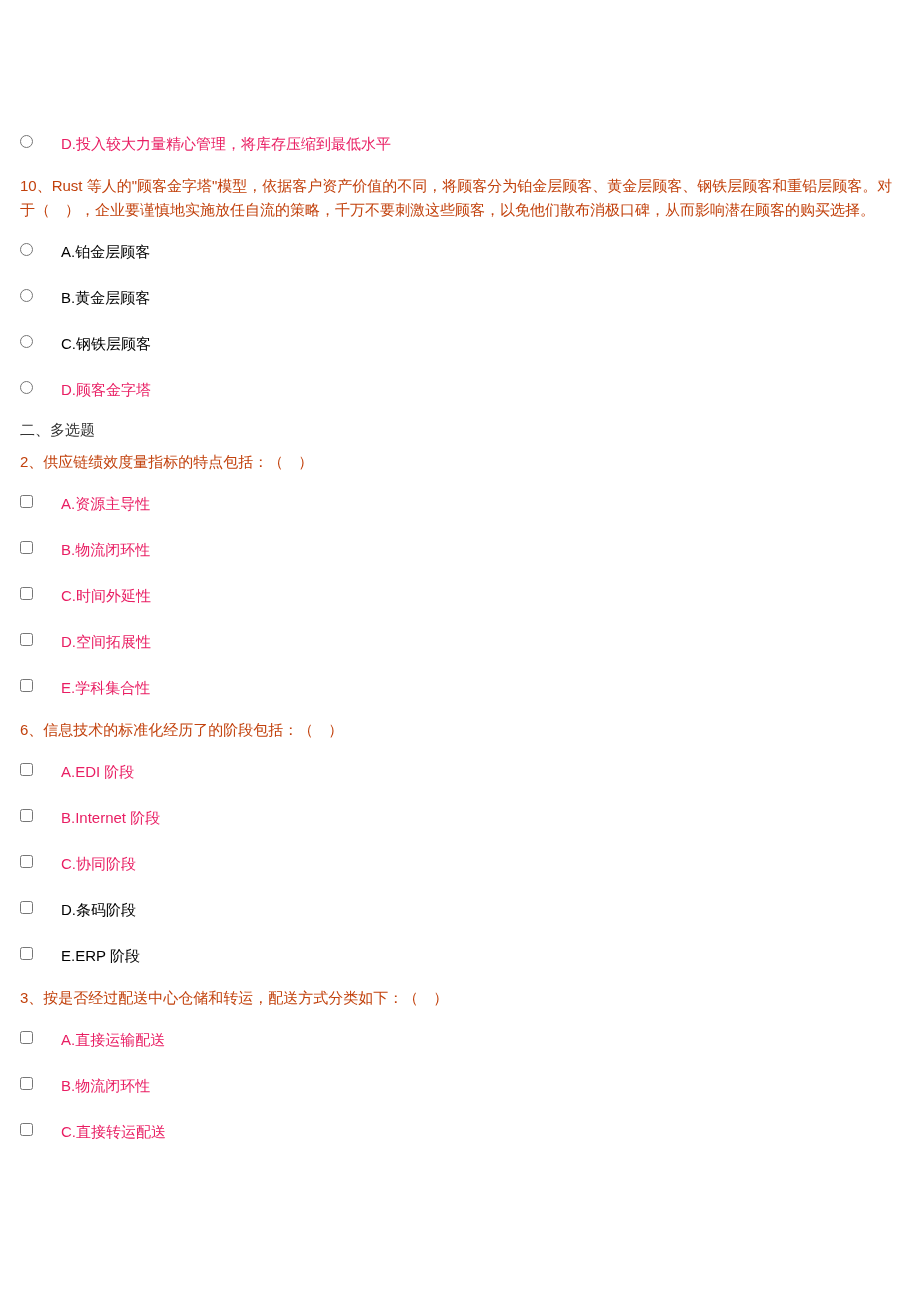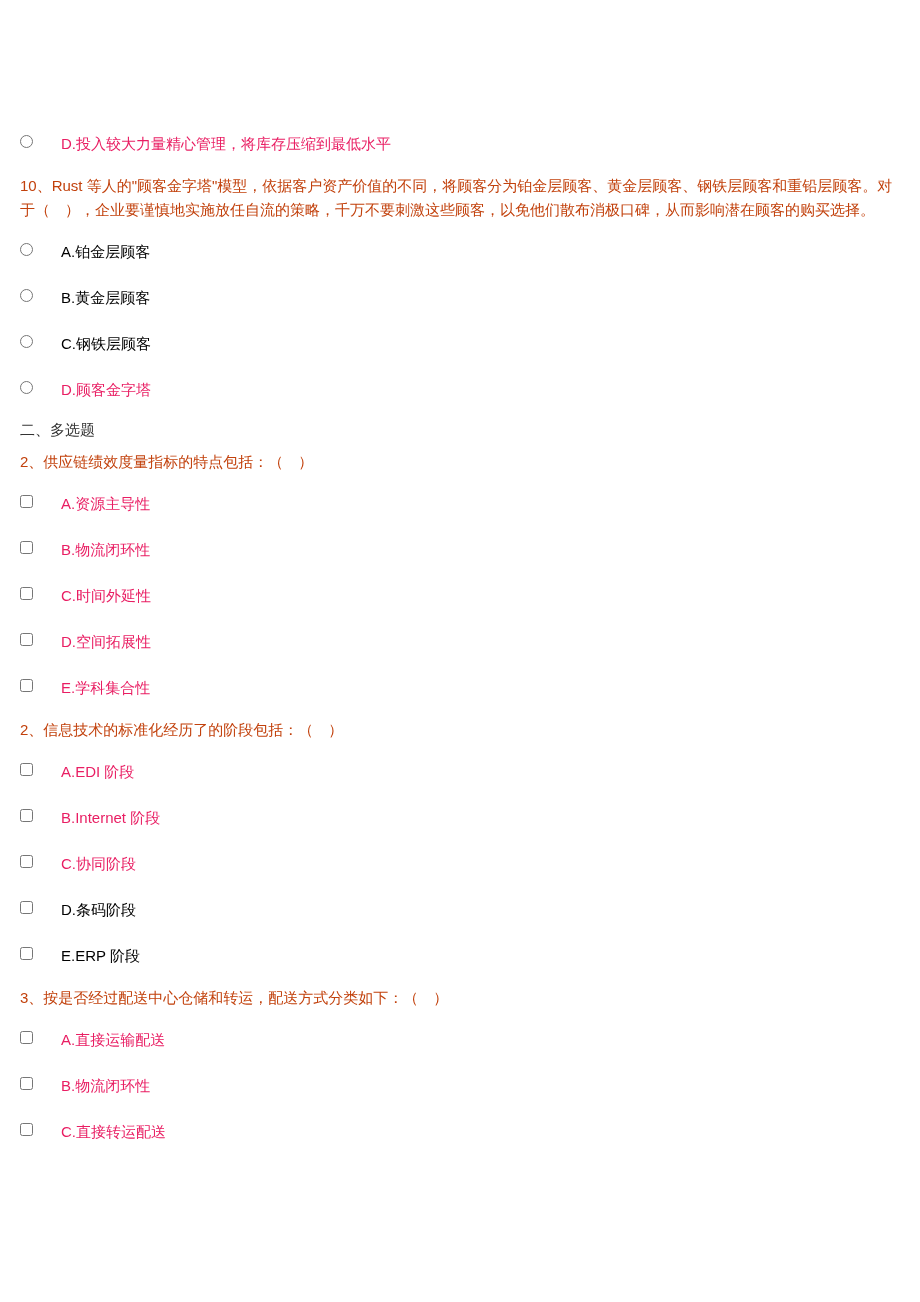--- a/index.html
+++ b/index.html
@@ -89,21 +89,21 @@
 </div>
 <div class="option-row">
   <input type="checkbox" class="option-control" style="">
   <span class="option-text highlight">D.空间拓展性</span>
 </div>
 <div class="option-row">
   <input type="checkbox" class="option-control" style="">
   <span class="option-text highlight">E.学科集合性</span>
 </div>
 
-<div class="question-text">2、信息技术的标准化经历了的阶段包括：（　）</div>
+<div class="question-text">6、信息技术的标准化经历了的阶段包括：（　）</div>
 <div class="option-row">
   <input type="checkbox" class="option-control" style="">
   <span class="option-text highlight">A.EDI 阶段</span>
 </div>
 <div class="option-row">
   <input type="checkbox" class="option-control" style="">
   <span class="option-text highlight">B.Internet 阶段</span>
 </div>
 <div class="option-row">
   <input type="checkbox" class="option-control" style="">

